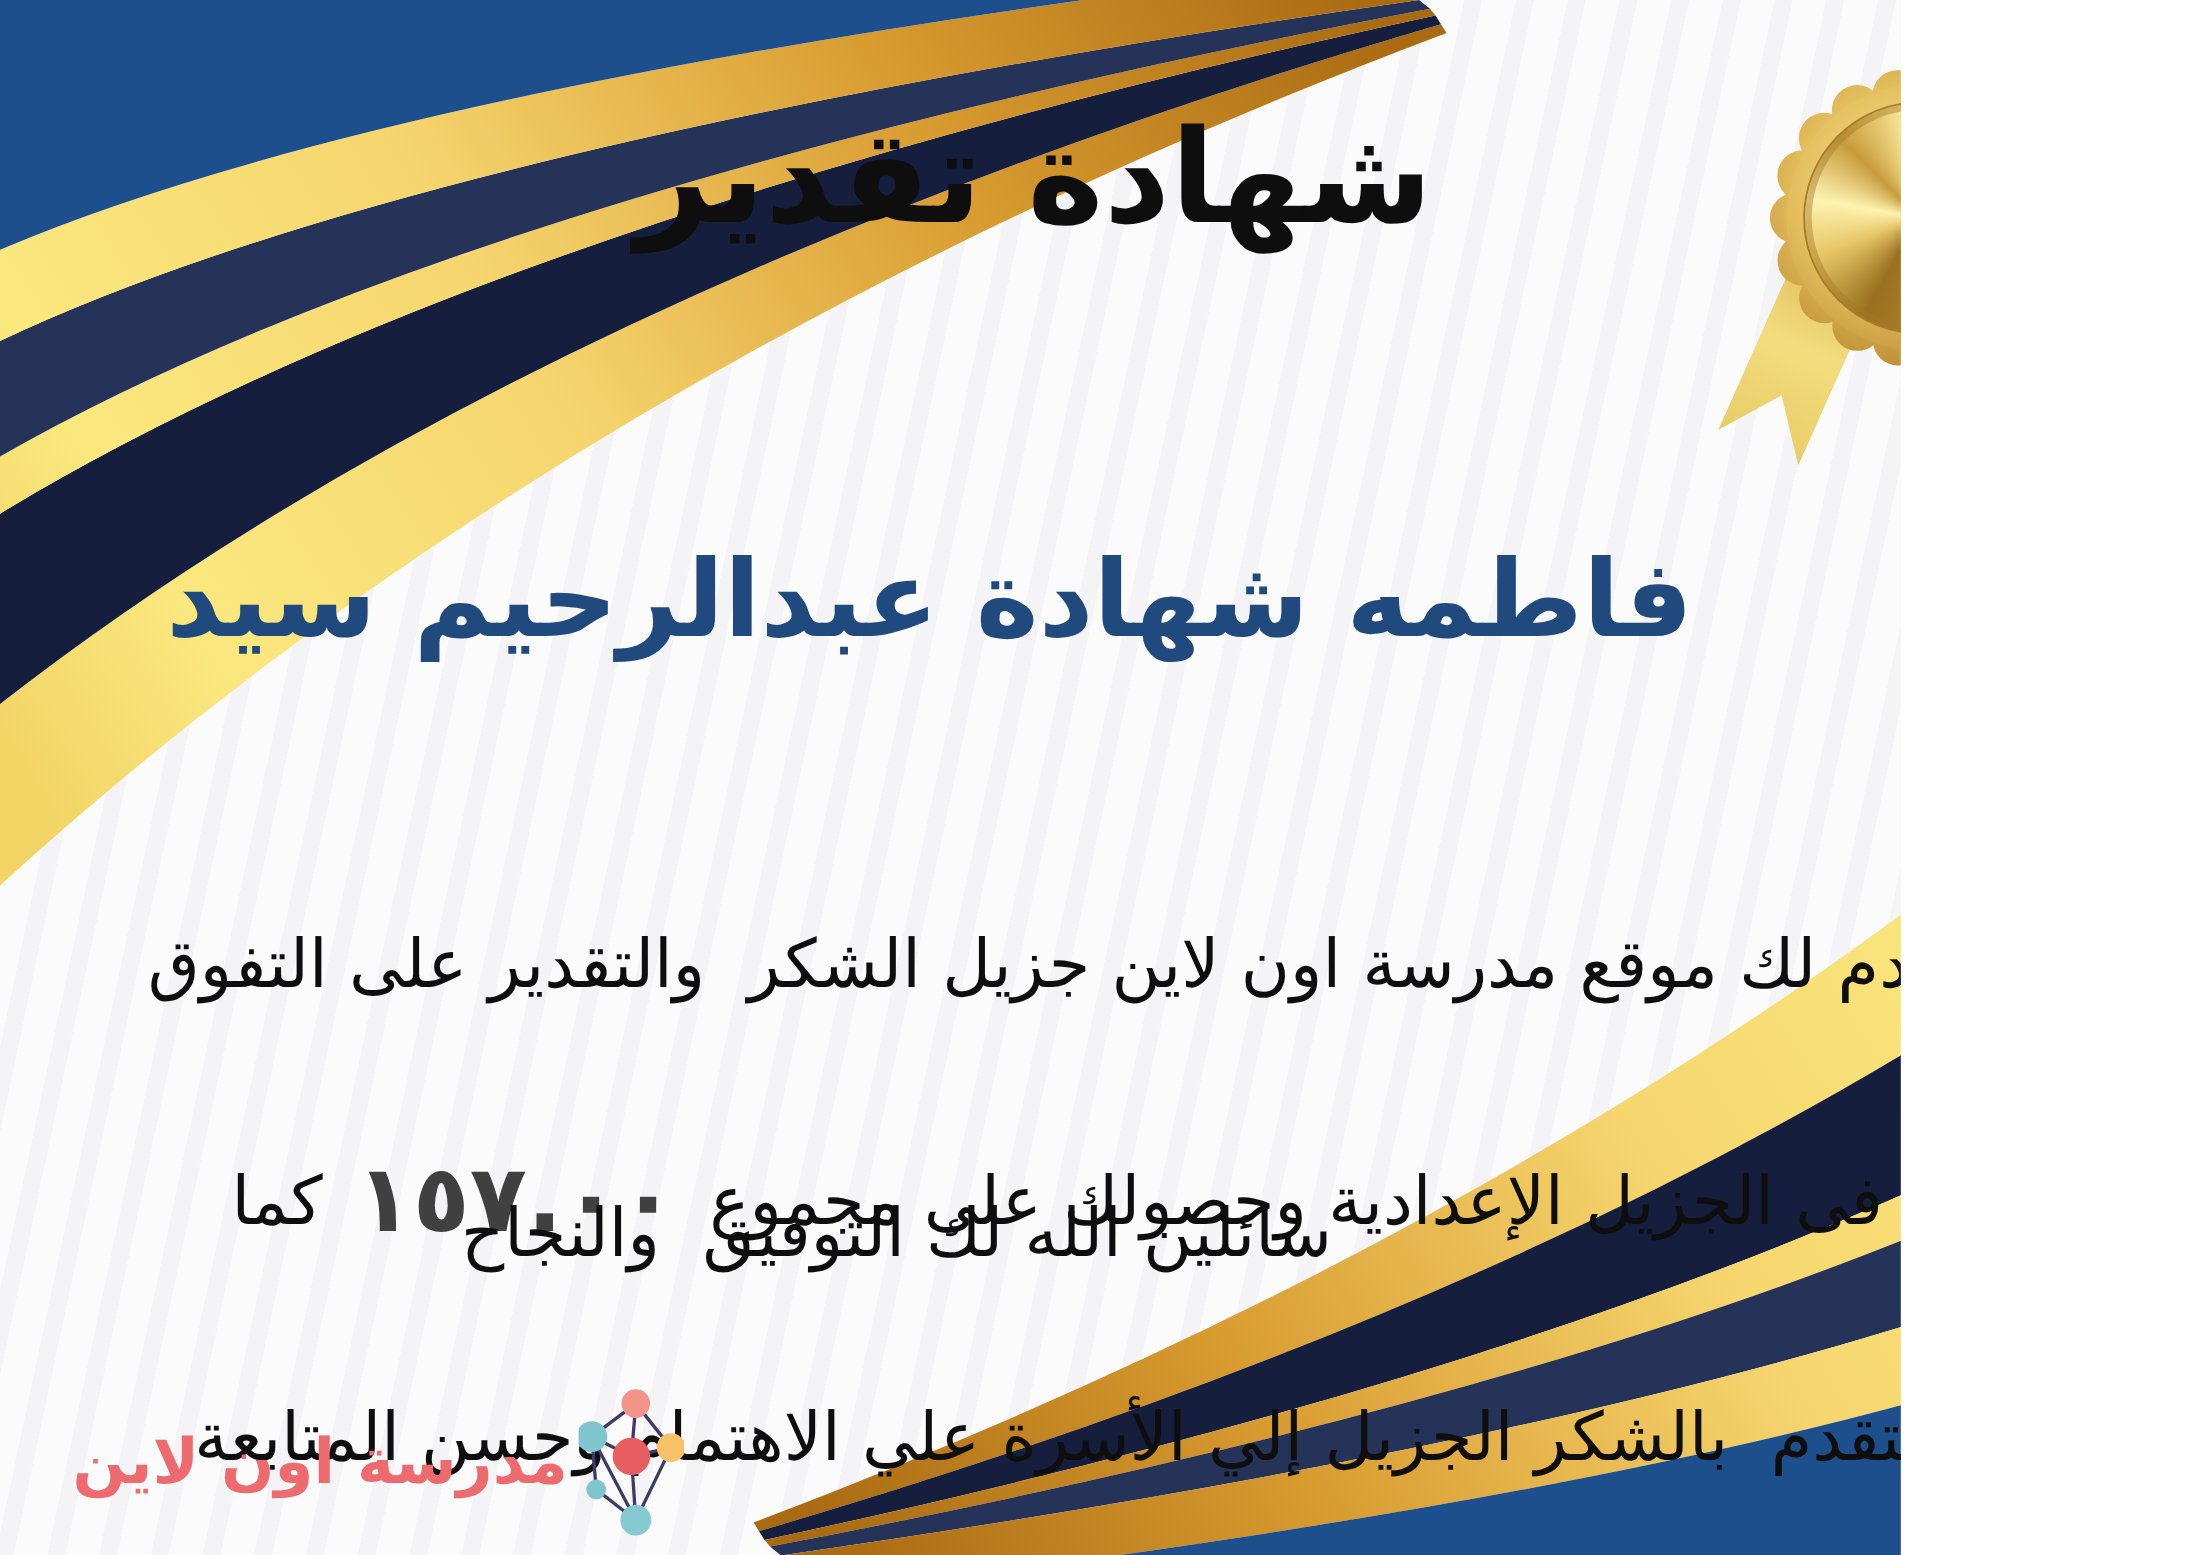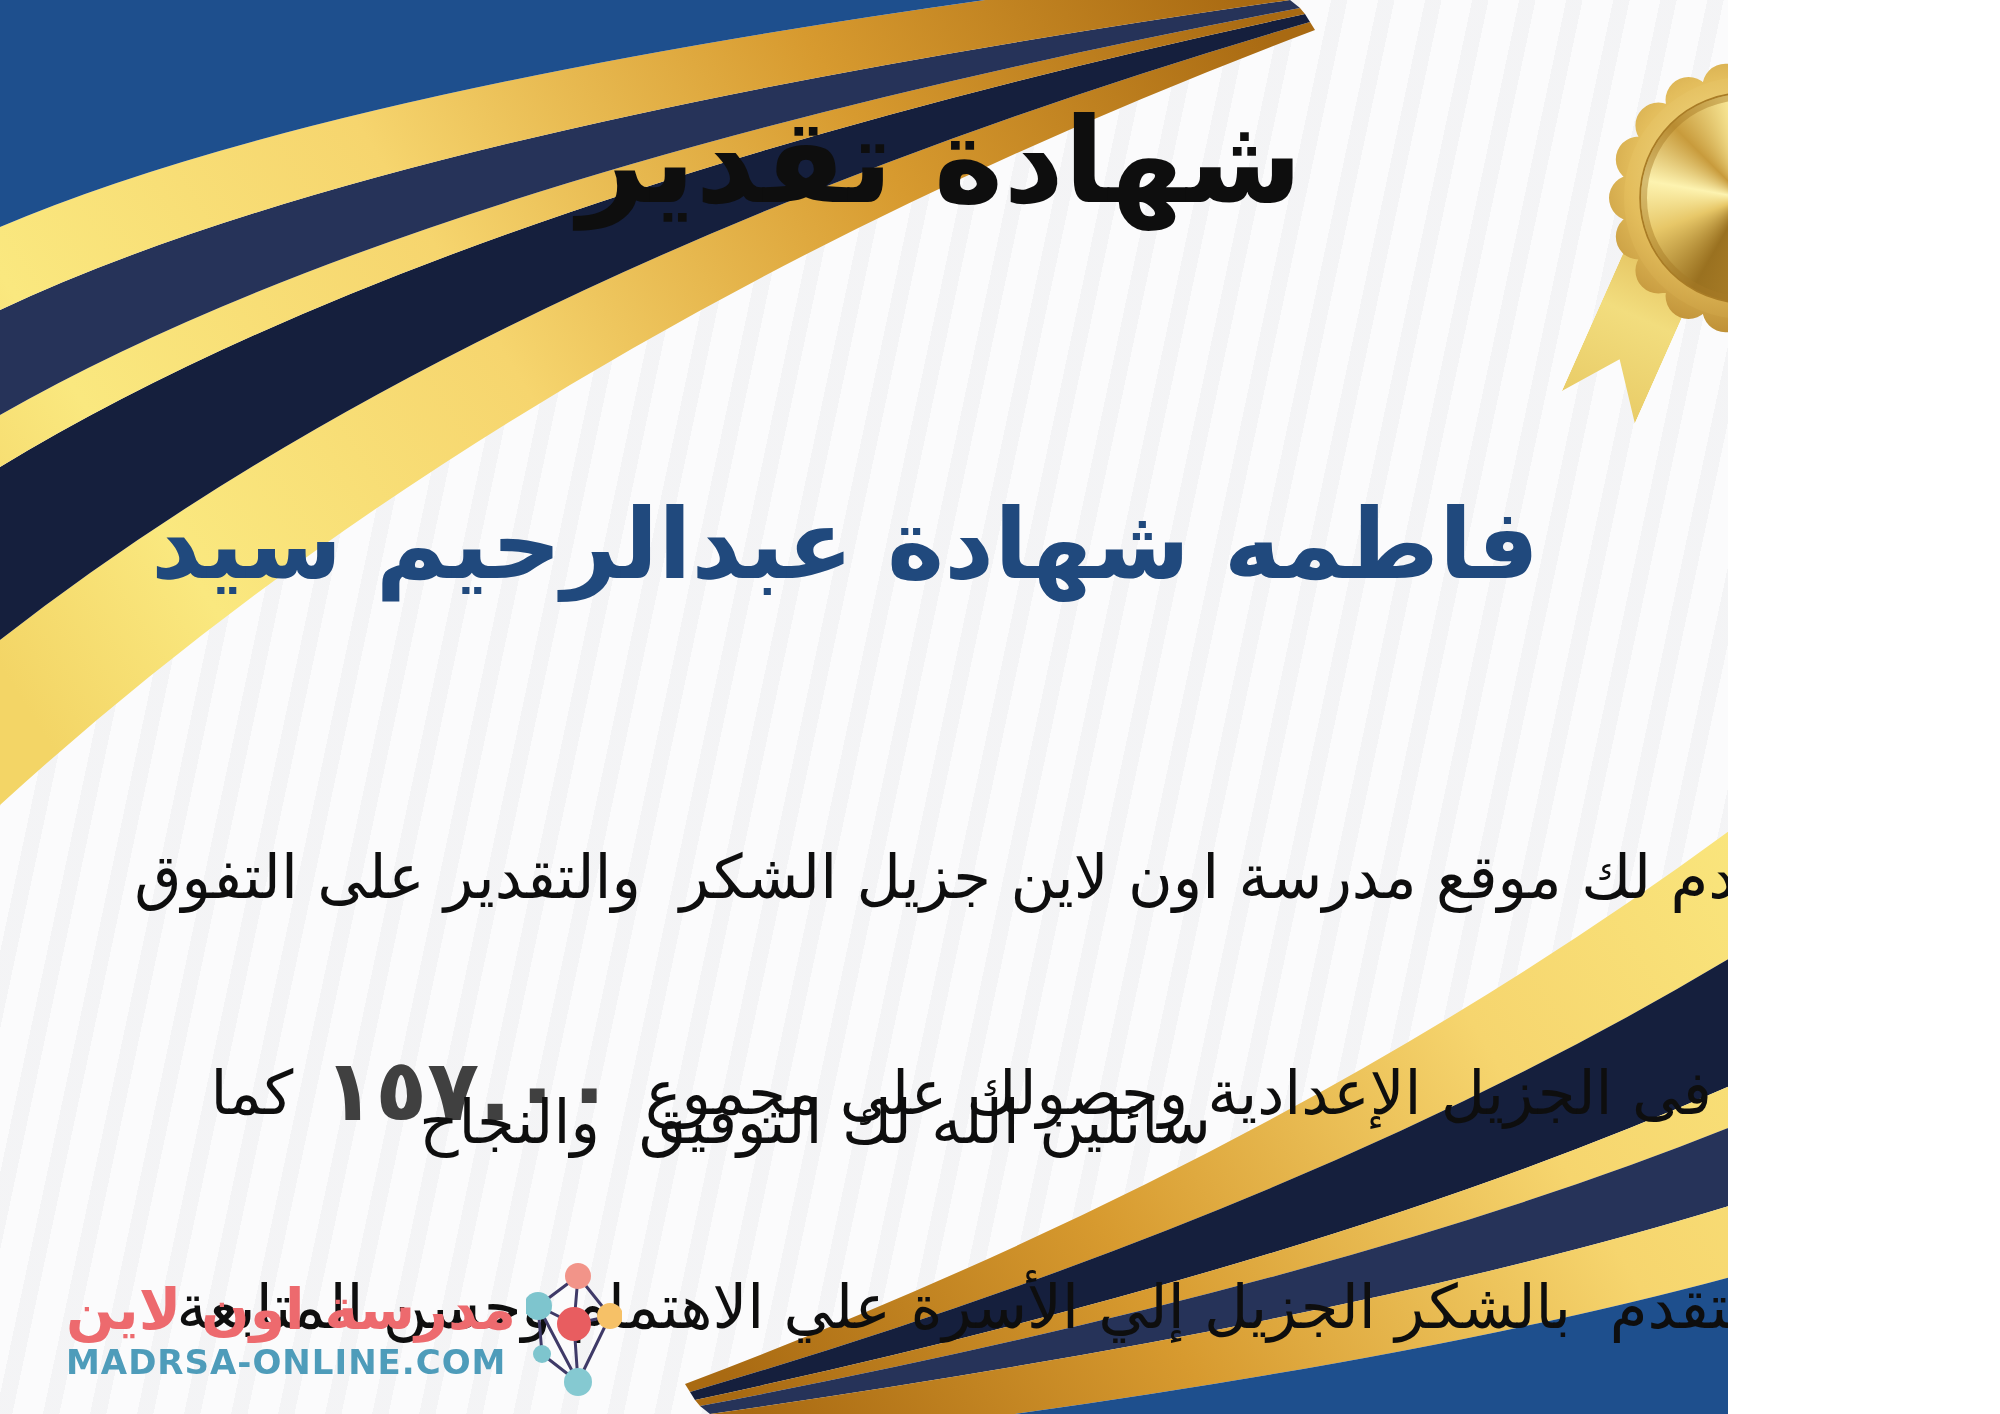--- a/index.html
+++ b/index.html
@@ -100,21 +100,20 @@
     <span>يقدم لك موقع مدرسة اون لاين جزيل الشكر  والتقدير على التفوق</span><br>
     <span>فى الجزيل الإعدادية وحصولك على مجموع</span><span class="score">١٥٧.٠٠</span><span>كما</span><br>
     <span>نتقدم  بالشكر الجزيل إلي الأسرة علي الاهتمام وحسن المتابعة</span>
   </div>
 
   <div class="closing" dir="rtl">سائلين الله لك التوفيق  والنجاح</div>
 
   <div class="logo">
     <div class="logo-text">
       <div class="logo-ar" dir="rtl">مدرسة اون لاين</div>
-      <div class="logo-en">MADRSA-ONLINE.COM</div>
     </div>
     <svg class="logo-icon" viewBox="0 0 96 152" aria-hidden="true">
       <g stroke="#3f3a68" stroke-width="3" fill="none">
         <path d="M52,22 L12,52 M52,22 L48,70 M52,22 L84,62 M12,52 L48,70 M48,70 L84,62
                  M12,52 L16,100 M16,100 L52,128 M48,70 L52,128 M84,62 L52,128 M12,52 L52,128"></path>
       </g>
       <circle cx="52" cy="22" r="13" fill="#f29489"></circle>
       <circle cx="12" cy="52" r="14" fill="#7ec5ce"></circle>
       <circle cx="48" cy="70" r="17" fill="#e85d60"></circle>
       <circle cx="84" cy="62" r="13" fill="#f6c167"></circle>

